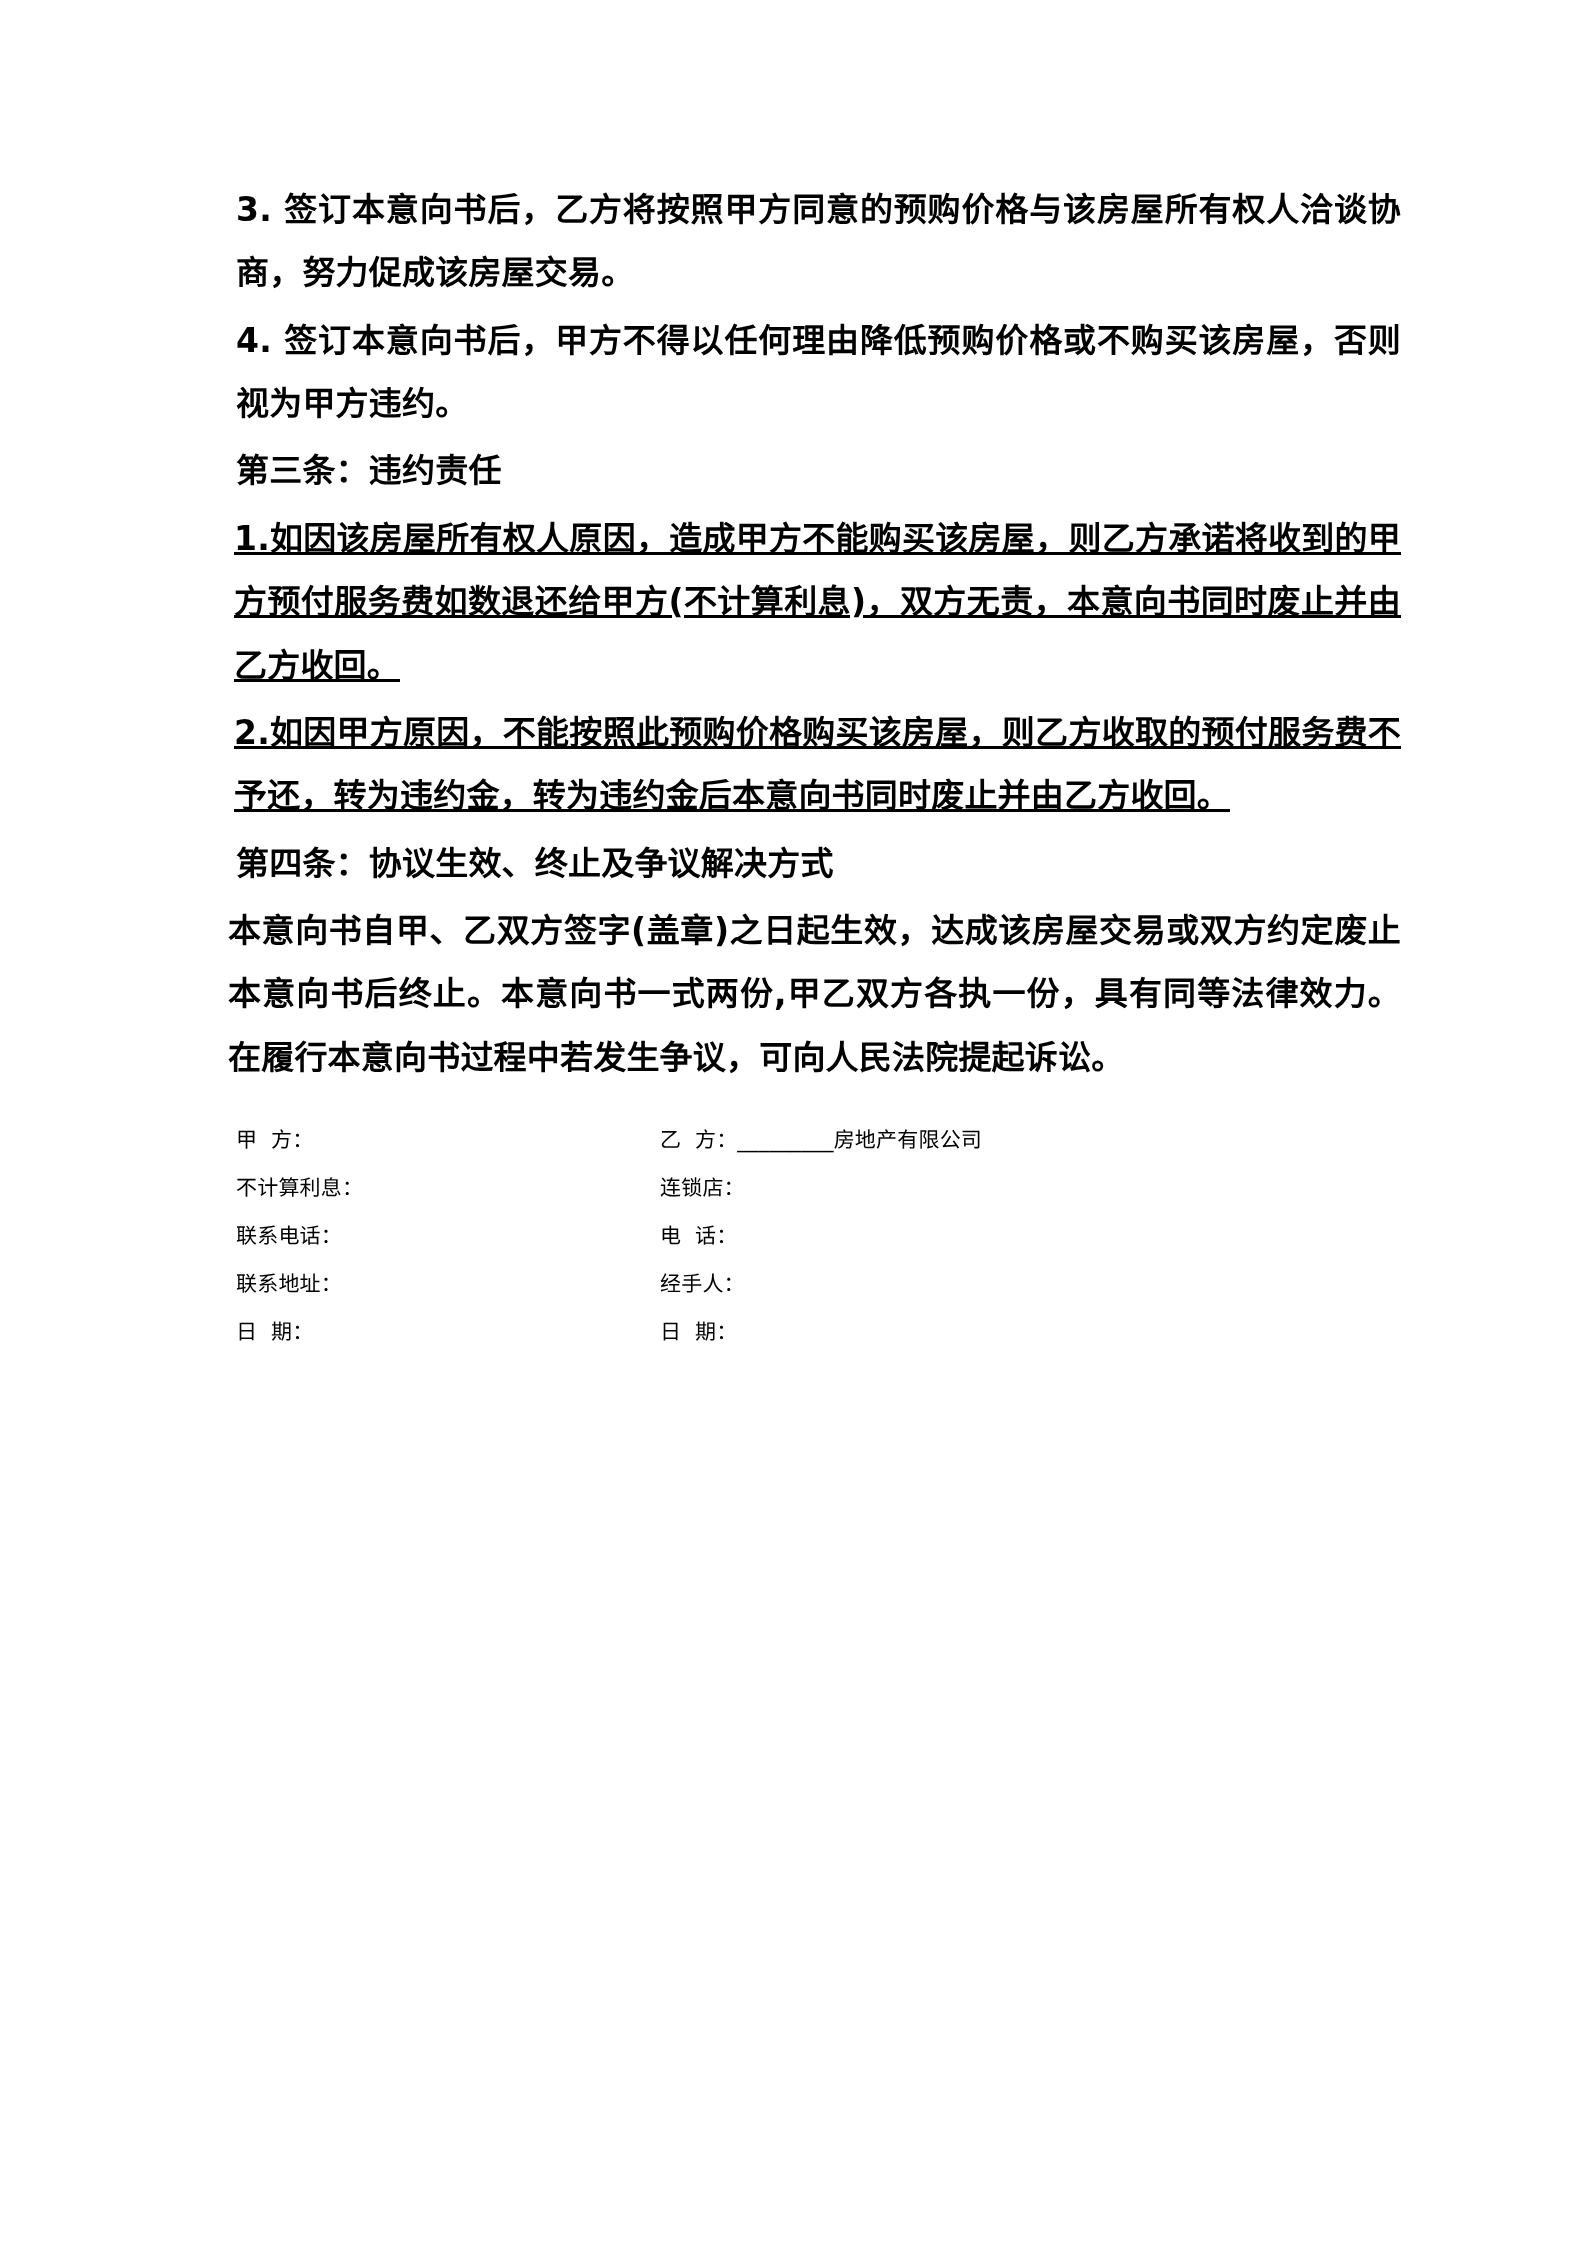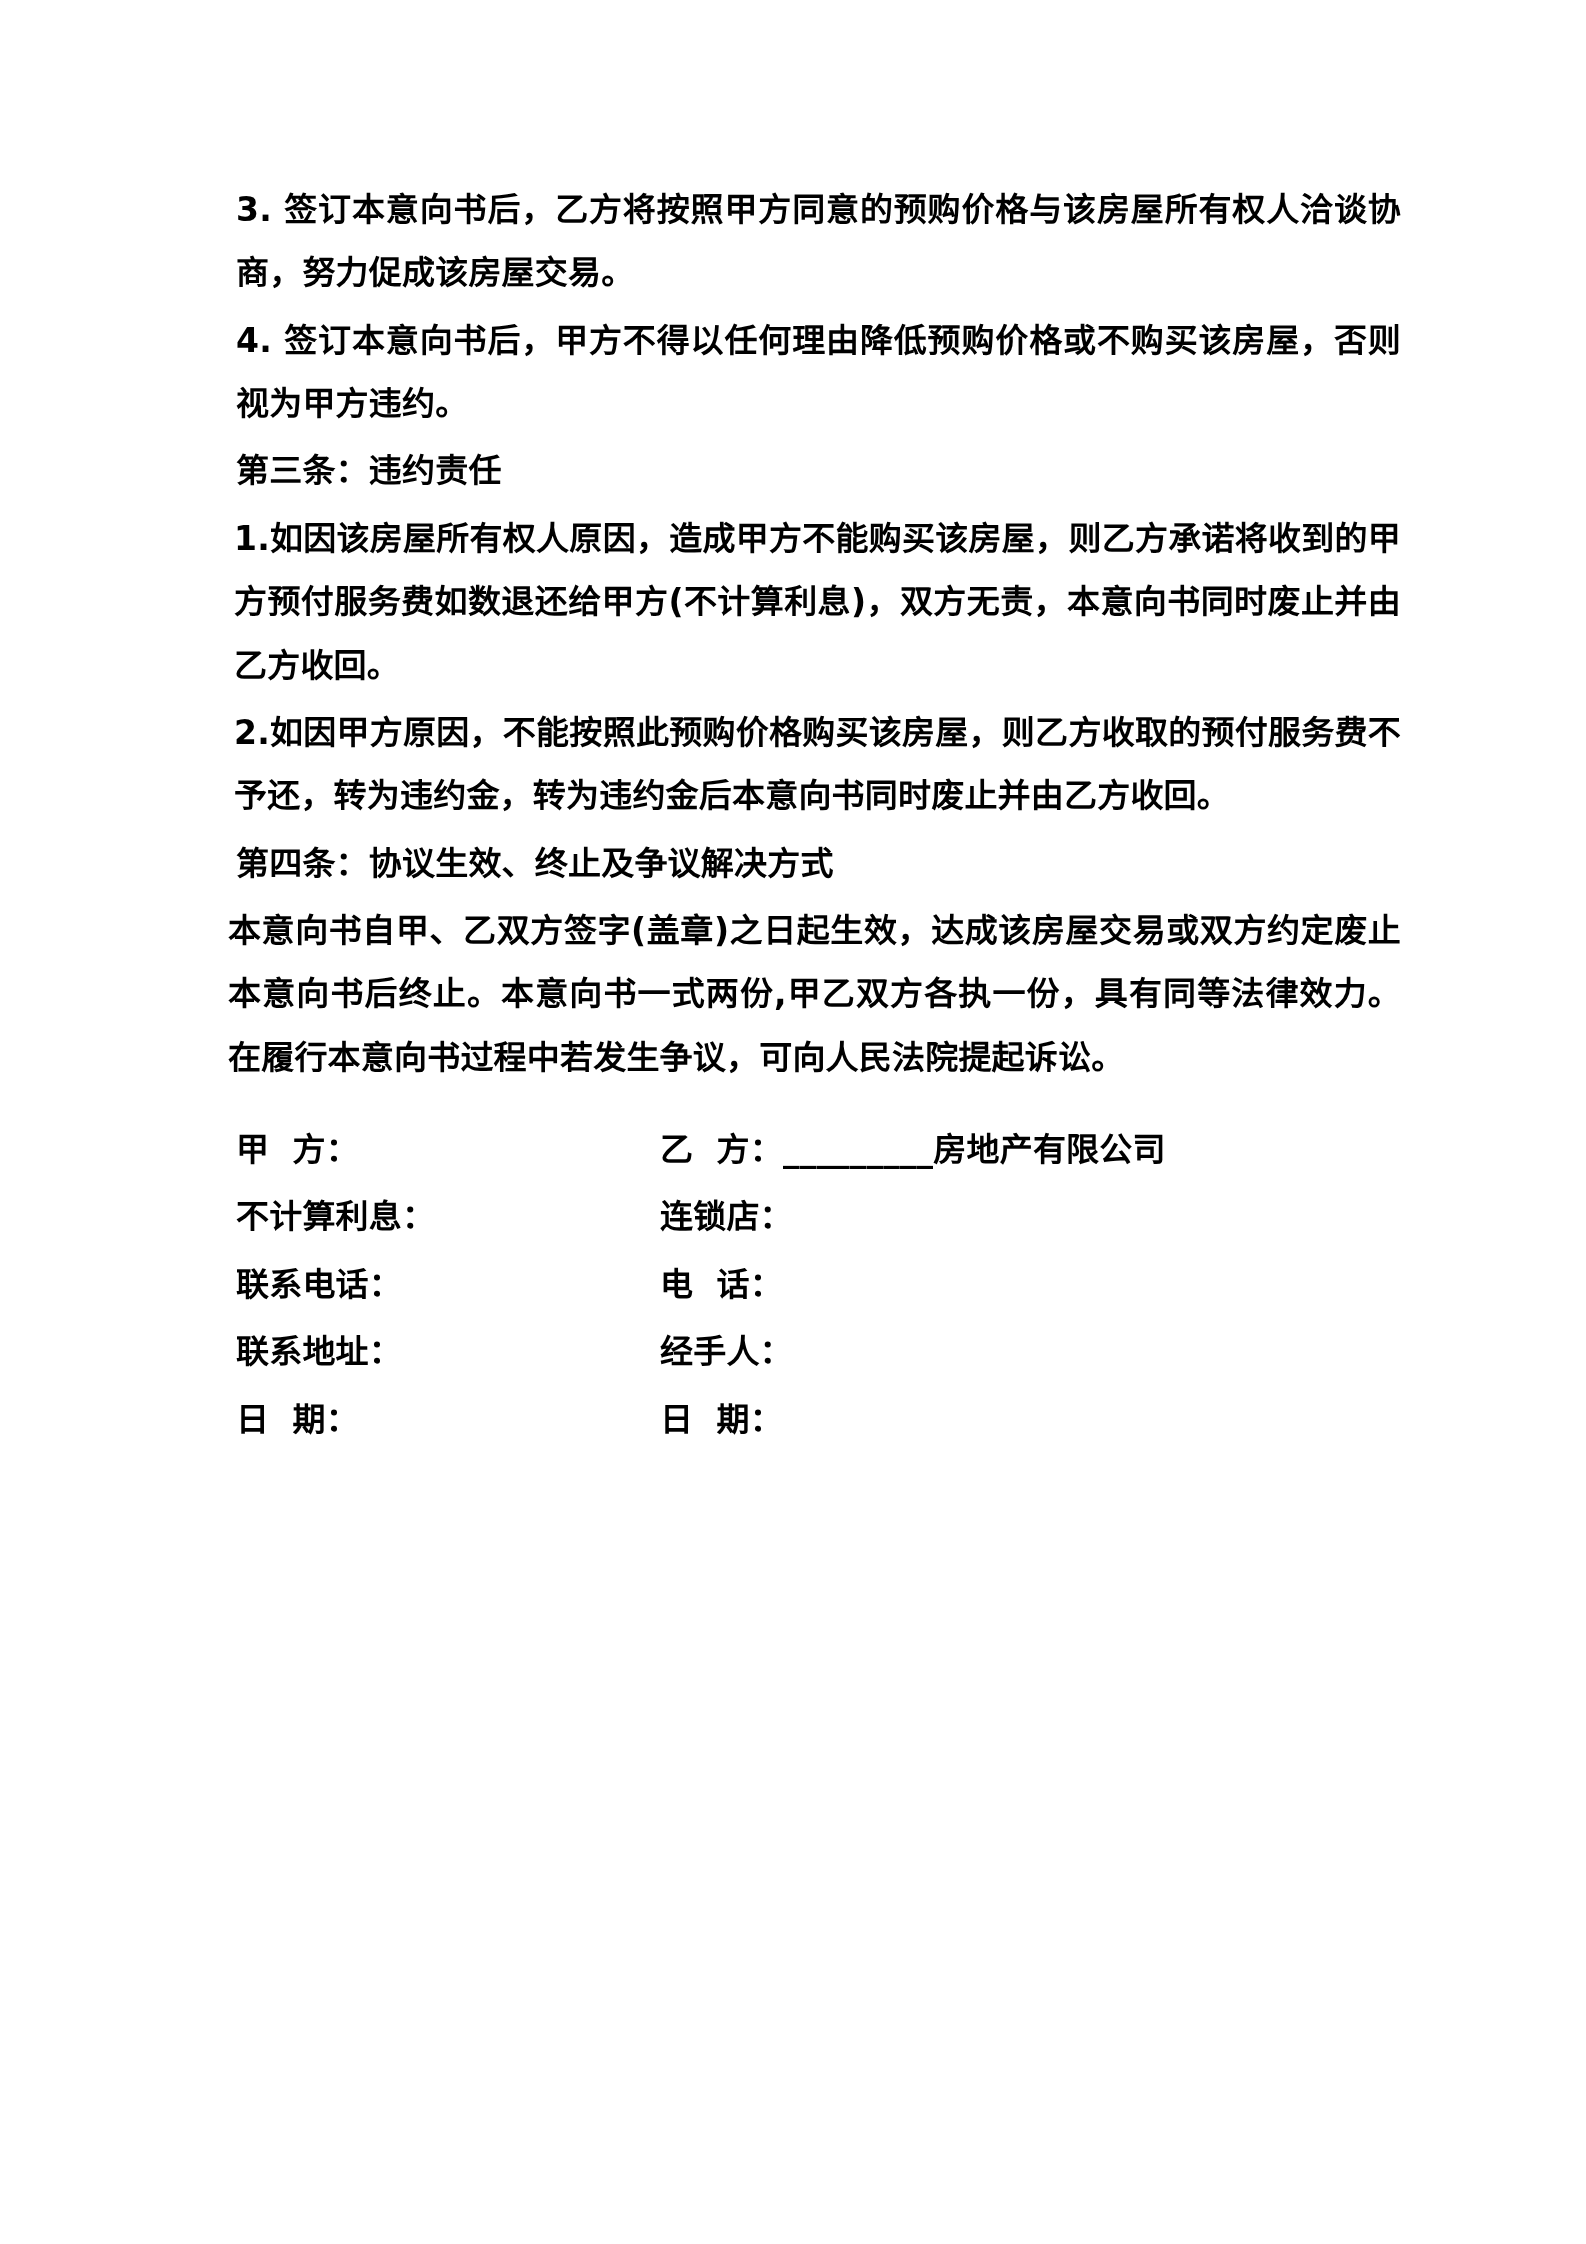--- a/index.html
+++ b/index.html
@@ -35,33 +35,34 @@
   .heading {
     margin: 0 0 4px 0;
     font-weight: 700;
     padding-left: 8px;
   }
   .numbered {
     padding-left: 8px;
   }
   .numbered-tight {
     padding-left: 6px;
+    text-decoration: underline;
   }
   .para.flush {
     padding-left: 0;
   }
   .sig-block {
     margin-top: 34px;
   }
   .sig-row {
     display: flex;
     align-items: flex-start;
     margin-bottom: 14px;
-    font-size: 33px;
-    font-weight: 700;
+    font-size: 21px;
+    font-weight: 400;
     line-height: 1.62;
   }
   .sig-left {
     width: 432px;
     padding-left: 8px;
     box-sizing: border-box;
     white-space: pre;
   }
   .sig-right {
     flex: 1;

